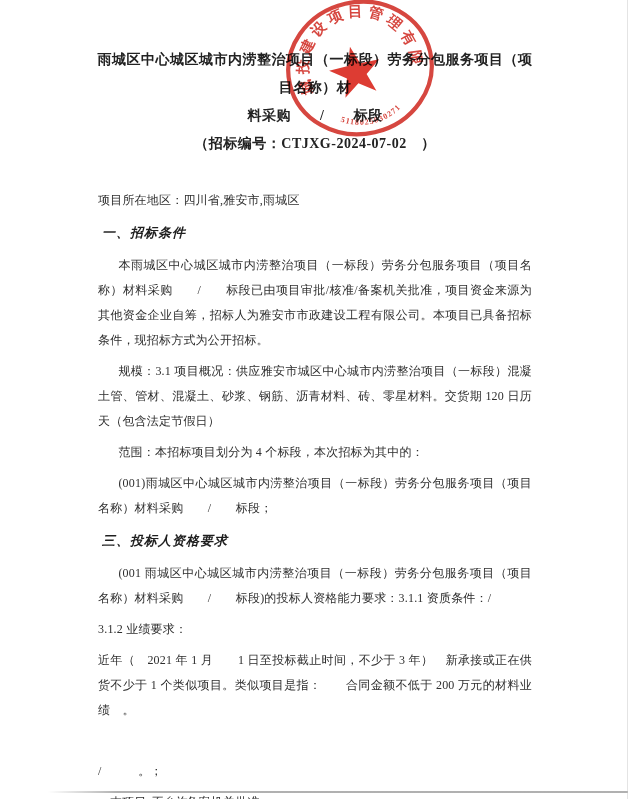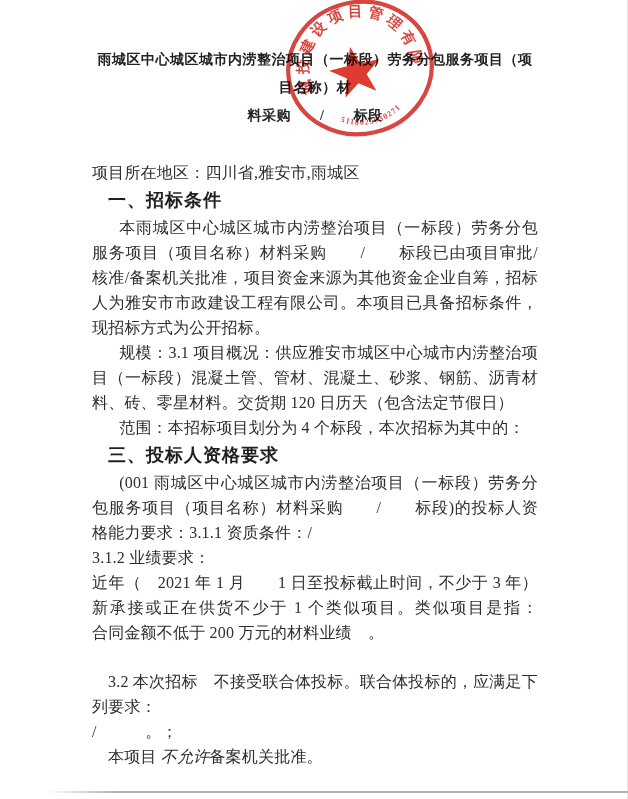--- a/index.html
+++ b/index.html
@@ -20,35 +20,36 @@
     margin-top: 46px;
     text-align: center;
     font-weight: 700;
     font-size: 14px;
     line-height: 28px;
     letter-spacing: 0.5px;
     color: #222222;
   }
   .content { margin-top: 30px; }
   p.line {
-    margin: 0;
-    font-size: 16px;
+    margin: 6px;
+    font-size: 12px;
     line-height: 25px;
     text-align: justify;
     letter-spacing: 0.2px;
   }
   p.indent    { text-indent: 1.7em; }
   p.indent-sm { text-indent: 1em; }
   h2.heading {
-    margin: 1px 16px;
-    font-size: 18px;
+    margin: 1px 10px;
+    font-size: 13px;
     line-height: 28px;
     font-weight: 700;
     letter-spacing: 1px;
     color: #1f1f1f;
+    font-style: italic;
   }
   .spacer { height: 24px; }
   .em-italic { font-style: italic; }
   .seal {
     position: absolute;
     left: 272px; top: -5px;
     mix-blend-mode: multiply;
     opacity: 0.92;
     pointer-events: none;
   }
@@ -71,34 +72,35 @@
   }
 </style>
 </head>
 <body>
 
 <div class="page">
 
   <div class="title-block">
     <div>雨城区中心城区城市内涝整治项目（一标段）劳务分包服务项目（项目名称）材</div>
     <div>料采购　　/　　标段</div>
+    <div>（招标编号：CTJXG-2024-07-02　）</div>
   </div>
 
   <div class="content">
       <p class="line plain">项目所在地区：四川省,雅安市,雨城区</p>
       <h2 class="heading">一、招标条件</h2>
       <p class="line indent">本雨城区中心城区城市内涝整治项目（一标段）劳务分包服务项目（项目名称）材料采购　　/　　标段已由项目审批/核准/备案机关批准，项目资金来源为其他资金企业自筹，招标人为雅安市市政建设工程有限公司。本项目已具备招标条件，现招标方式为公开招标。</p>
       <p class="line indent">规模：3.1 项目概况：供应雅安市城区中心城市内涝整治项目（一标段）混凝土管、管材、混凝土、砂浆、钢筋、沥青材料、砖、零星材料。交货期 120 日历天（包含法定节假日）</p>
       <p class="line indent">范围：本招标项目划分为 4 个标段，本次招标为其中的：</p>
+      <p class="line indent">(001)雨城区中心城区城市内涝整治项目（一标段）劳务分包服务项目（项目名称）材料采购　　/　　标段；</p>
       <h2 class="heading">三、投标人资格要求</h2>
       <p class="line indent">(001 雨城区中心城区城市内涝整治项目（一标段）劳务分包服务项目（项目名称）材料采购　　/　　标段)的投标人资格能力要求：3.1.1 资质条件：/</p>
       <p class="line plain">3.1.2 业绩要求：</p>
       <p class="line plain">近年（　2021 年 1 月　　1 日至投标截止时间，不少于 3 年）　新承接或正在供货不少于 1 个类似项目。类似项目是指：　　合同金额不低于 200 万元的材料业绩　。</p>
       <div class="spacer"></div>
-      <p class="line indent-sm">3.2 本次招标　不接受联合体投标。联合体投标的，应满足下列要求：</p>
       <p class="line plain">/　　　。；</p>
       <p class="line indent-sm"><span>本项目 </span><span class="em-italic">不允许</span><span>备案机关批准。</span></p>
     </div>
 
 </div>
 
 <svg class="seal" width="176" height="150" viewBox="0 0 176 150" aria-hidden="true">
   <defs>
     <path id="arcTop" d="M 40.9 95 A 52 52 0 1 1 135.1 95" fill="none"></path>
     <path id="arcBottom" d="M 51.4 116.7 A 57 57 0 0 0 124.6 116.7" fill="none"></path>

